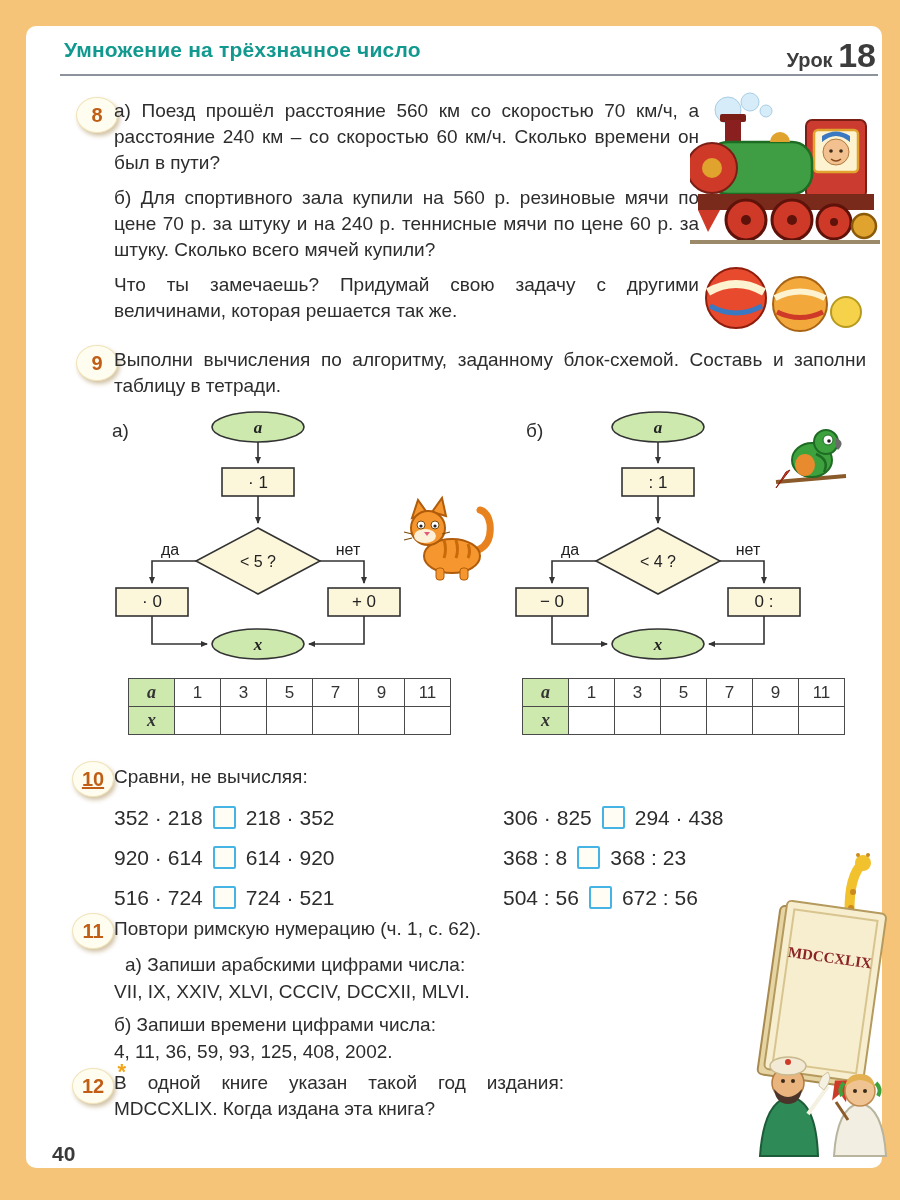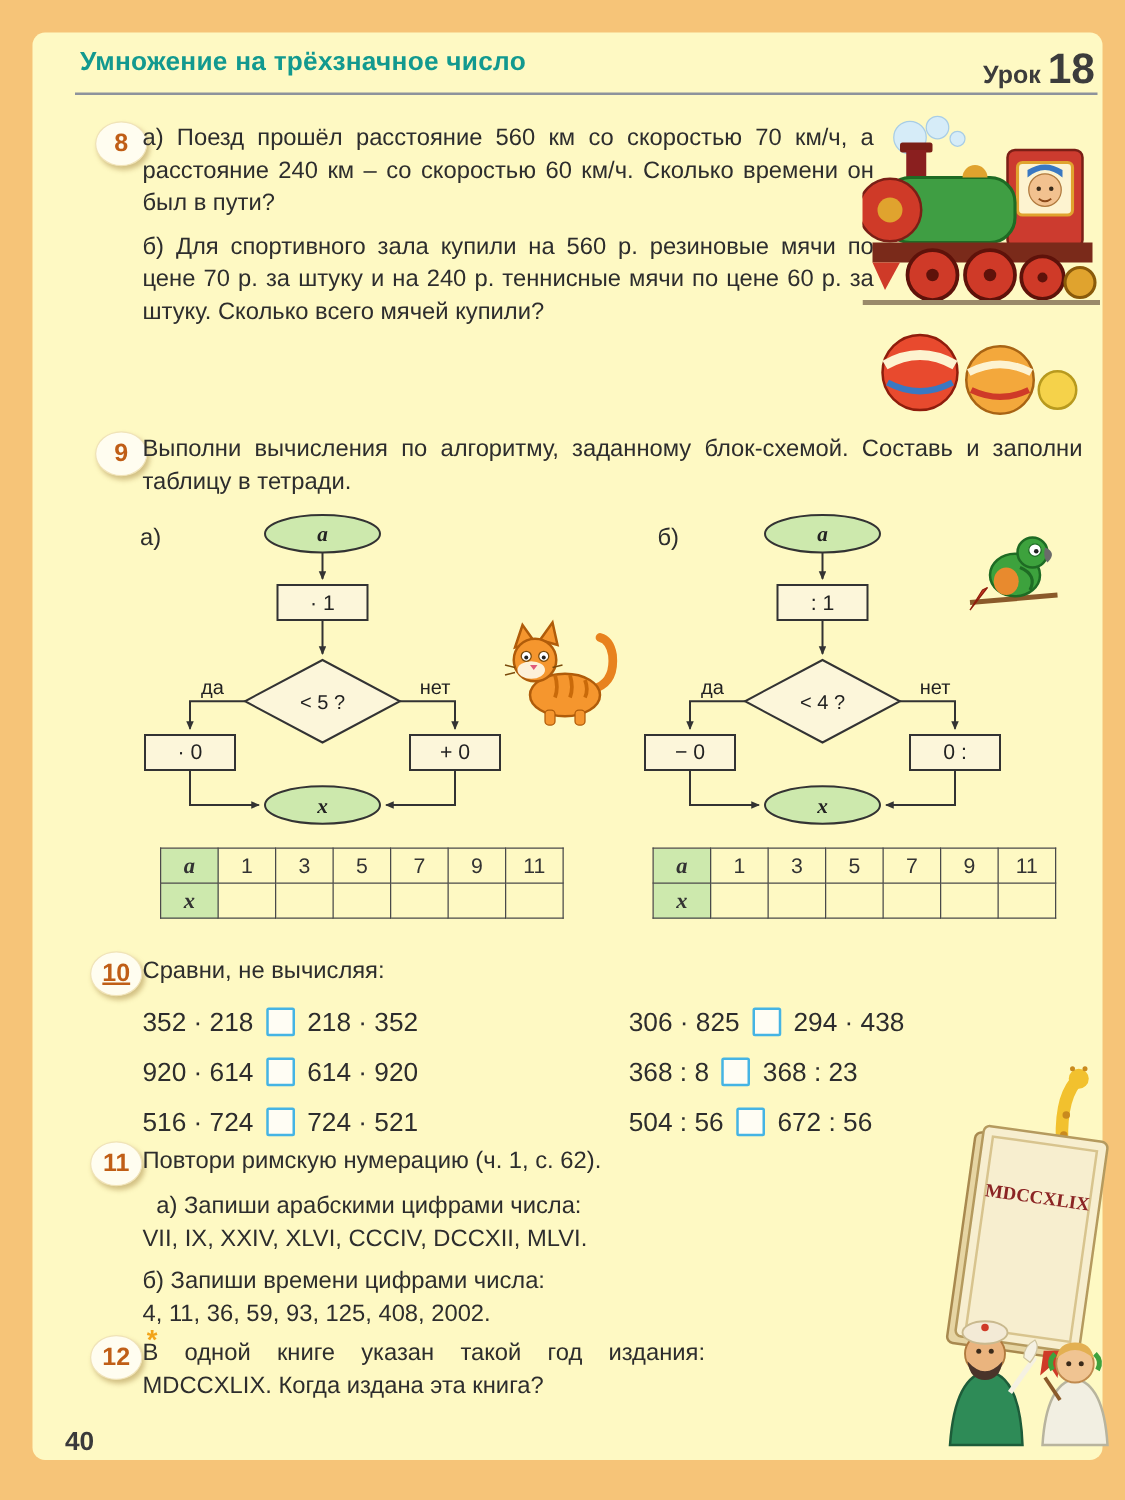--- a/index.html
+++ b/index.html
@@ -1,18 +1,18 @@
 <!DOCTYPE html>
 <html><head>
 <meta charset="utf-8">
 <style>
   html,body{margin:0;padding:0;background:#e9e2cf;}
   .page{position:relative;width:900px;height:1200px;background:#f6c478;overflow:hidden;
         font-family:"Liberation Sans",sans-serif;}
-  .inner{position:absolute;left:26px;top:26px;width:856px;height:1142px;background:#fef9c3;
+  .inner{position:absolute;left:26px;top:26px;width:856px;height:1142px;background:#ffffff;
          border-radius:10px;}
   .abs{position:absolute;}
   
   .hd-title{font-size:21px;font-weight:bold;color:#12998f;letter-spacing:.2px;}
   .hd-lesson{font-size:20px;font-weight:bold;color:#3c3c3c;}
   .hd-lesson .num{font-size:34px;}
   .hd-rule{height:2px;background:#8d939c;}
   
   .tasknum{position:absolute;height:34px;min-width:34px;padding:0 3px;border-radius:50%;
            background:#fffdf0;border:1px solid #f0e3b8;
@@ -55,20 +55,21 @@
       <span class="num">18</span>
     </div>
     <div class="abs hd-rule" style="left:34px;top:48px;width:818px;"></div>
 
     <div class="tasknum" style="left:50px;top:71px;">
       <span>8</span>
     </div>
     <div class="abs txt" style="left:88px;top:72px;width:585px;">
       <p>а) Поезд прошёл расстояние 560 км со скоростью 70 км/ч, а расстояние 240 км – со скоростью 60 км/ч. Сколько времени он был в пути?</p>
       <p>б) Для спортивного зала купили на 560 р. резиновые мячи по цене 70 р. за штуку и на 240 р. теннисные мячи по цене 60 р. за штуку. Сколько всего мячей купили?</p>
+      <p>Что ты замечаешь? Придумай свою задачу с другими величинами, которая решается так же.</p>
     </div>
 
     <svg class="abs" style="left:664px;top:64px;" width="190" height="165" viewBox="0 0 190 165">
       <circle cx="38" cy="20" r="13" fill="#d6ecf8" stroke="#a8cde6"></circle>
       <circle cx="60" cy="12" r="9" fill="#d6ecf8" stroke="#a8cde6"></circle>
       <circle cx="76" cy="21" r="6" fill="#d6ecf8" stroke="#a8cde6"></circle>
       <rect x="30" y="24" width="26" height="8" rx="2" fill="#7a1f16"></rect>
       <rect x="35" y="30" width="16" height="26" fill="#8a1f1f"></rect>
       <rect x="116" y="30" width="60" height="78" rx="6" fill="#cc3b2f" stroke="#7a1f16" stroke-width="2"></rect>
       <rect x="124" y="40" width="44" height="42" rx="4" fill="#fdf3d0" stroke="#e0a32e" stroke-width="2.5"></rect>

